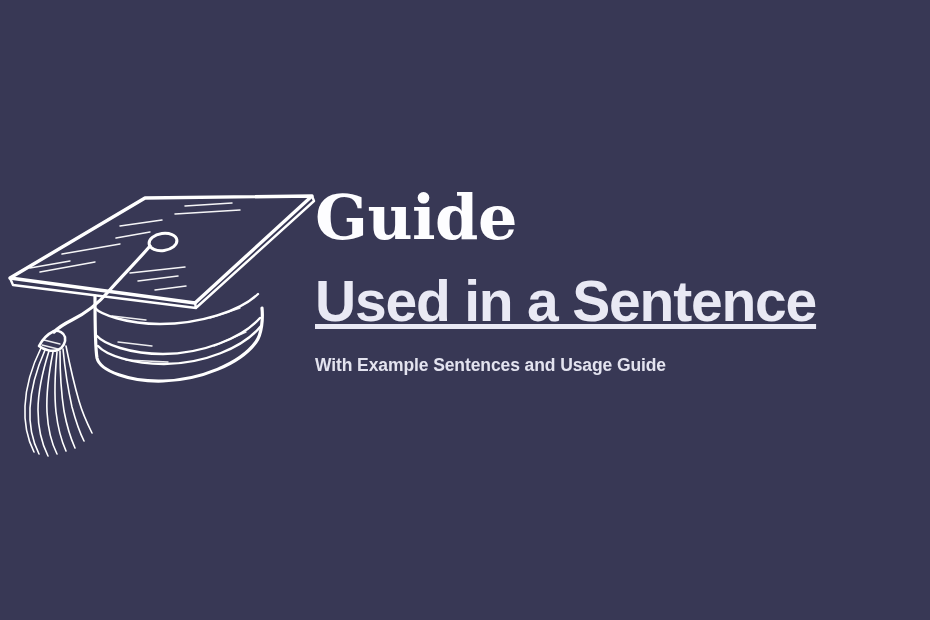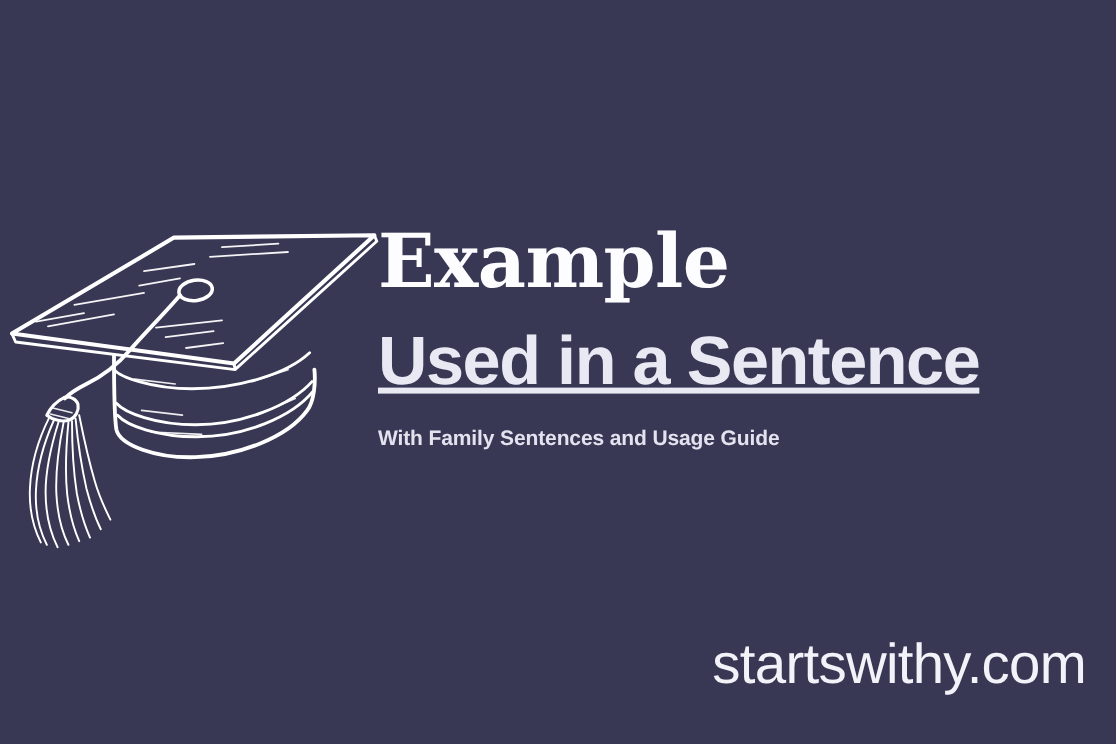--- a/index.html
+++ b/index.html
@@ -159,20 +159,19 @@
         <path d="M53 184 C49 204 46 224 47 244 C48 262 52 276 57 286"></path>
         <path d="M57 184 C55 205 54 225 56 244 C58 261 62 274 66 283"></path>
         <path d="M60 183 C60 204 61 224 64 243 C67 259 71 271 75 280"></path>
         <path d="M63 181 C65 202 68 221 72 239 C76 254 80 265 84 273"></path>
         <path d="M66 178 C70 198 74 216 79 233 C83 247 88 257 92 265"></path>
       </g>
     </svg>
   </div>
 
   <div id="headline-block">
-    <div id="keyword-title">Example</div>
+    <div id="keyword-title">Guide</div>
     <div id="headline-title">Used in a Sentence</div>
-    <div id="subtitle">With Family Sentences and Usage Guide</div>
+    <div id="subtitle">With Example Sentences and Usage Guide</div>
   </div>
 
-  <div id="brand-logo">startswithy.com</div>
 
 </div>
 
 </body></html>

